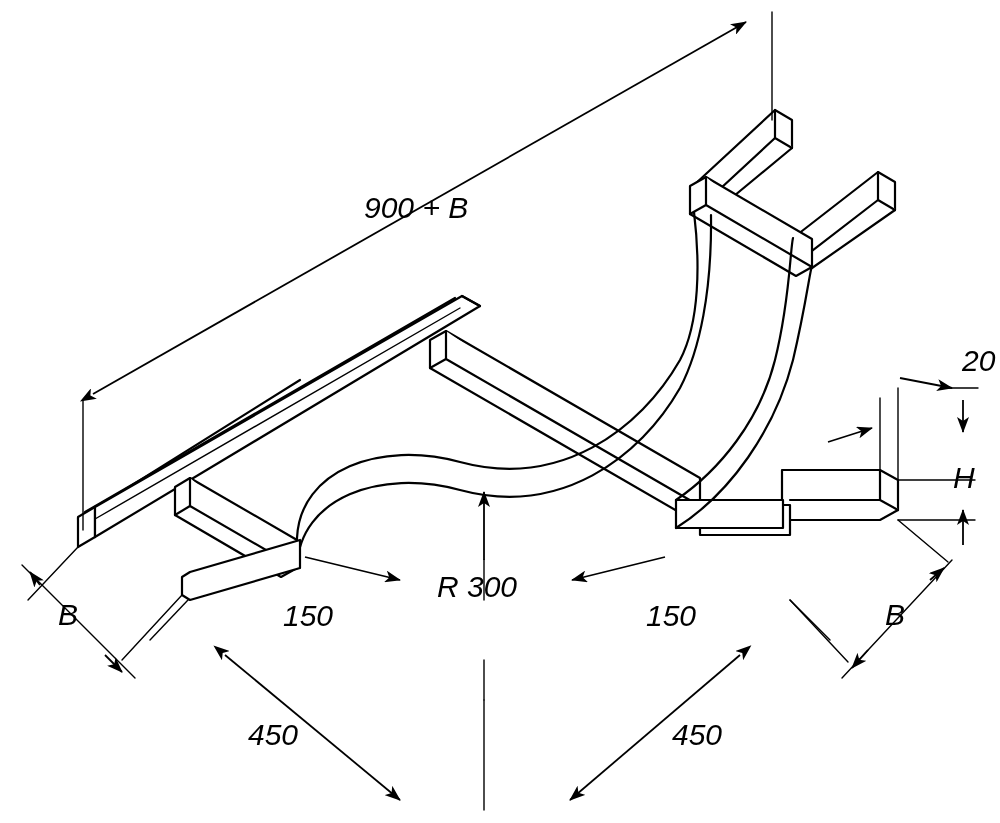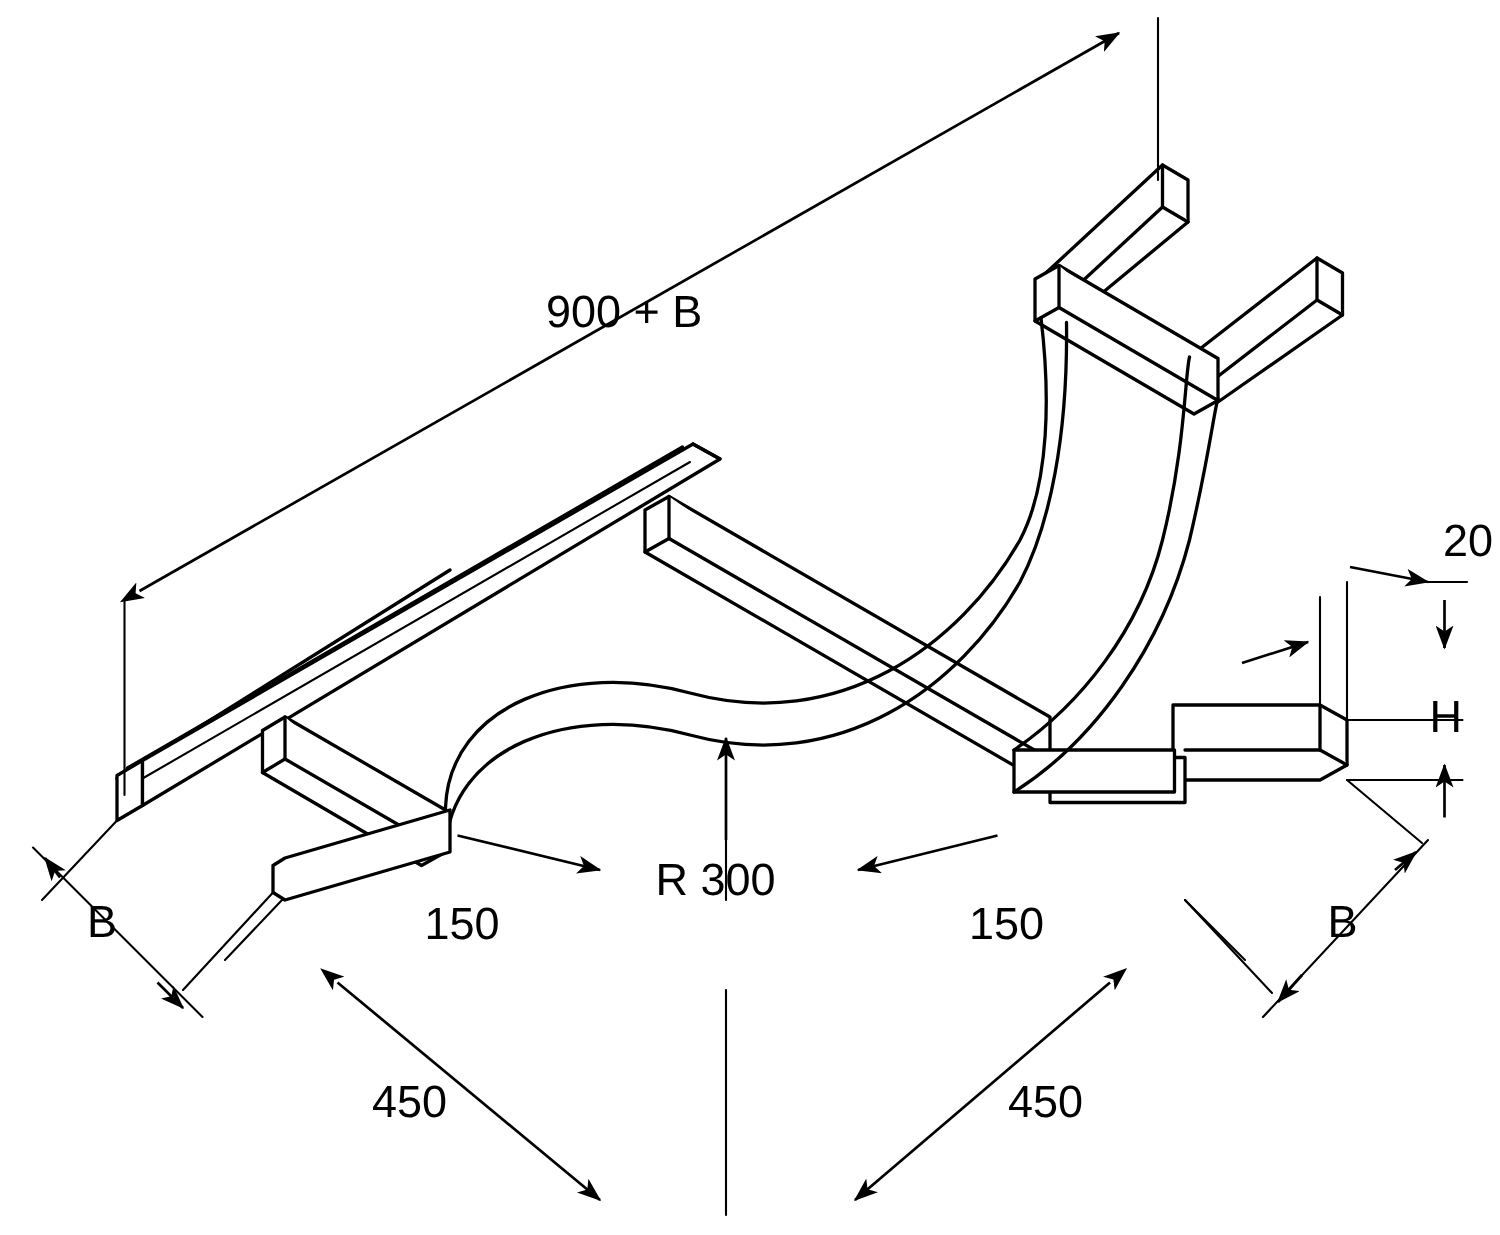--- a/index.html
+++ b/index.html
@@ -11,20 +11,21 @@
     width: 1000px;
     height: 823px;
     overflow: hidden;
     font-family: "Liberation Sans", sans-serif;
   }
   #drawing-root {
     position: relative;
     width: 1000px;
     height: 738px;
     background: #ffffff;
+    font-style: italic;
   }
   svg.tech-drawing {
     display: block;
     width: 1000px;
     height: 823px;
   }
   .dim-text {
     font-family: "Liberation Sans", sans-serif;
     font-size: 30px;
     fill: #000000;

